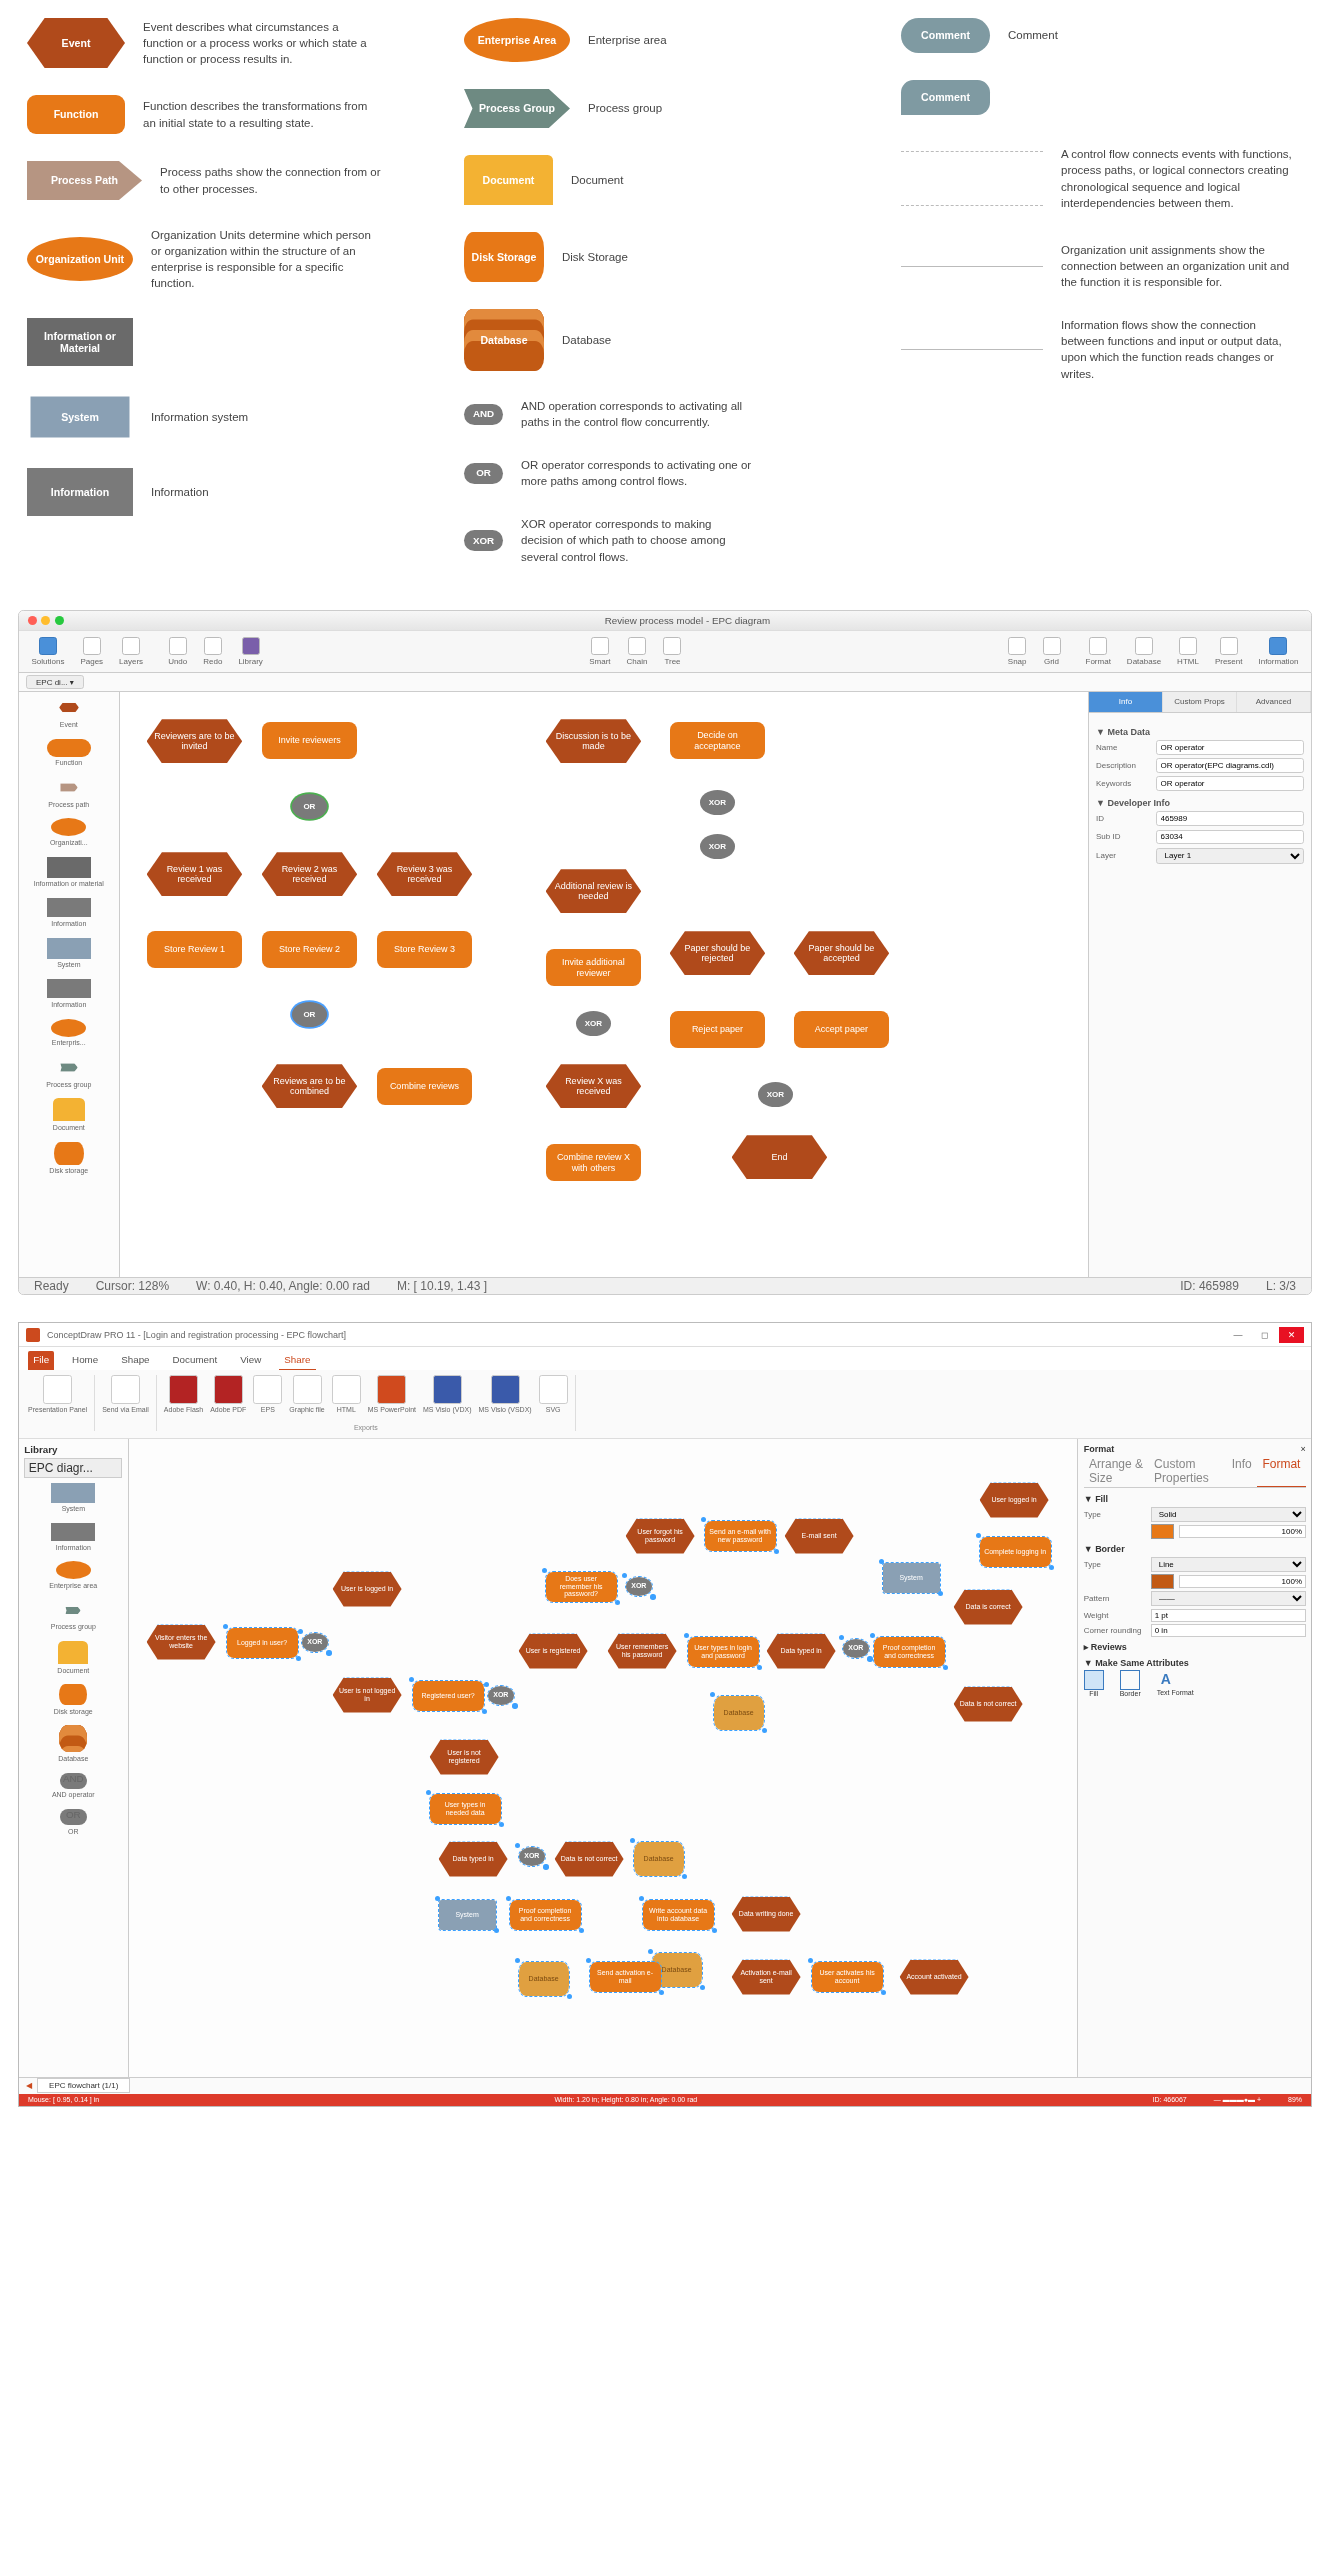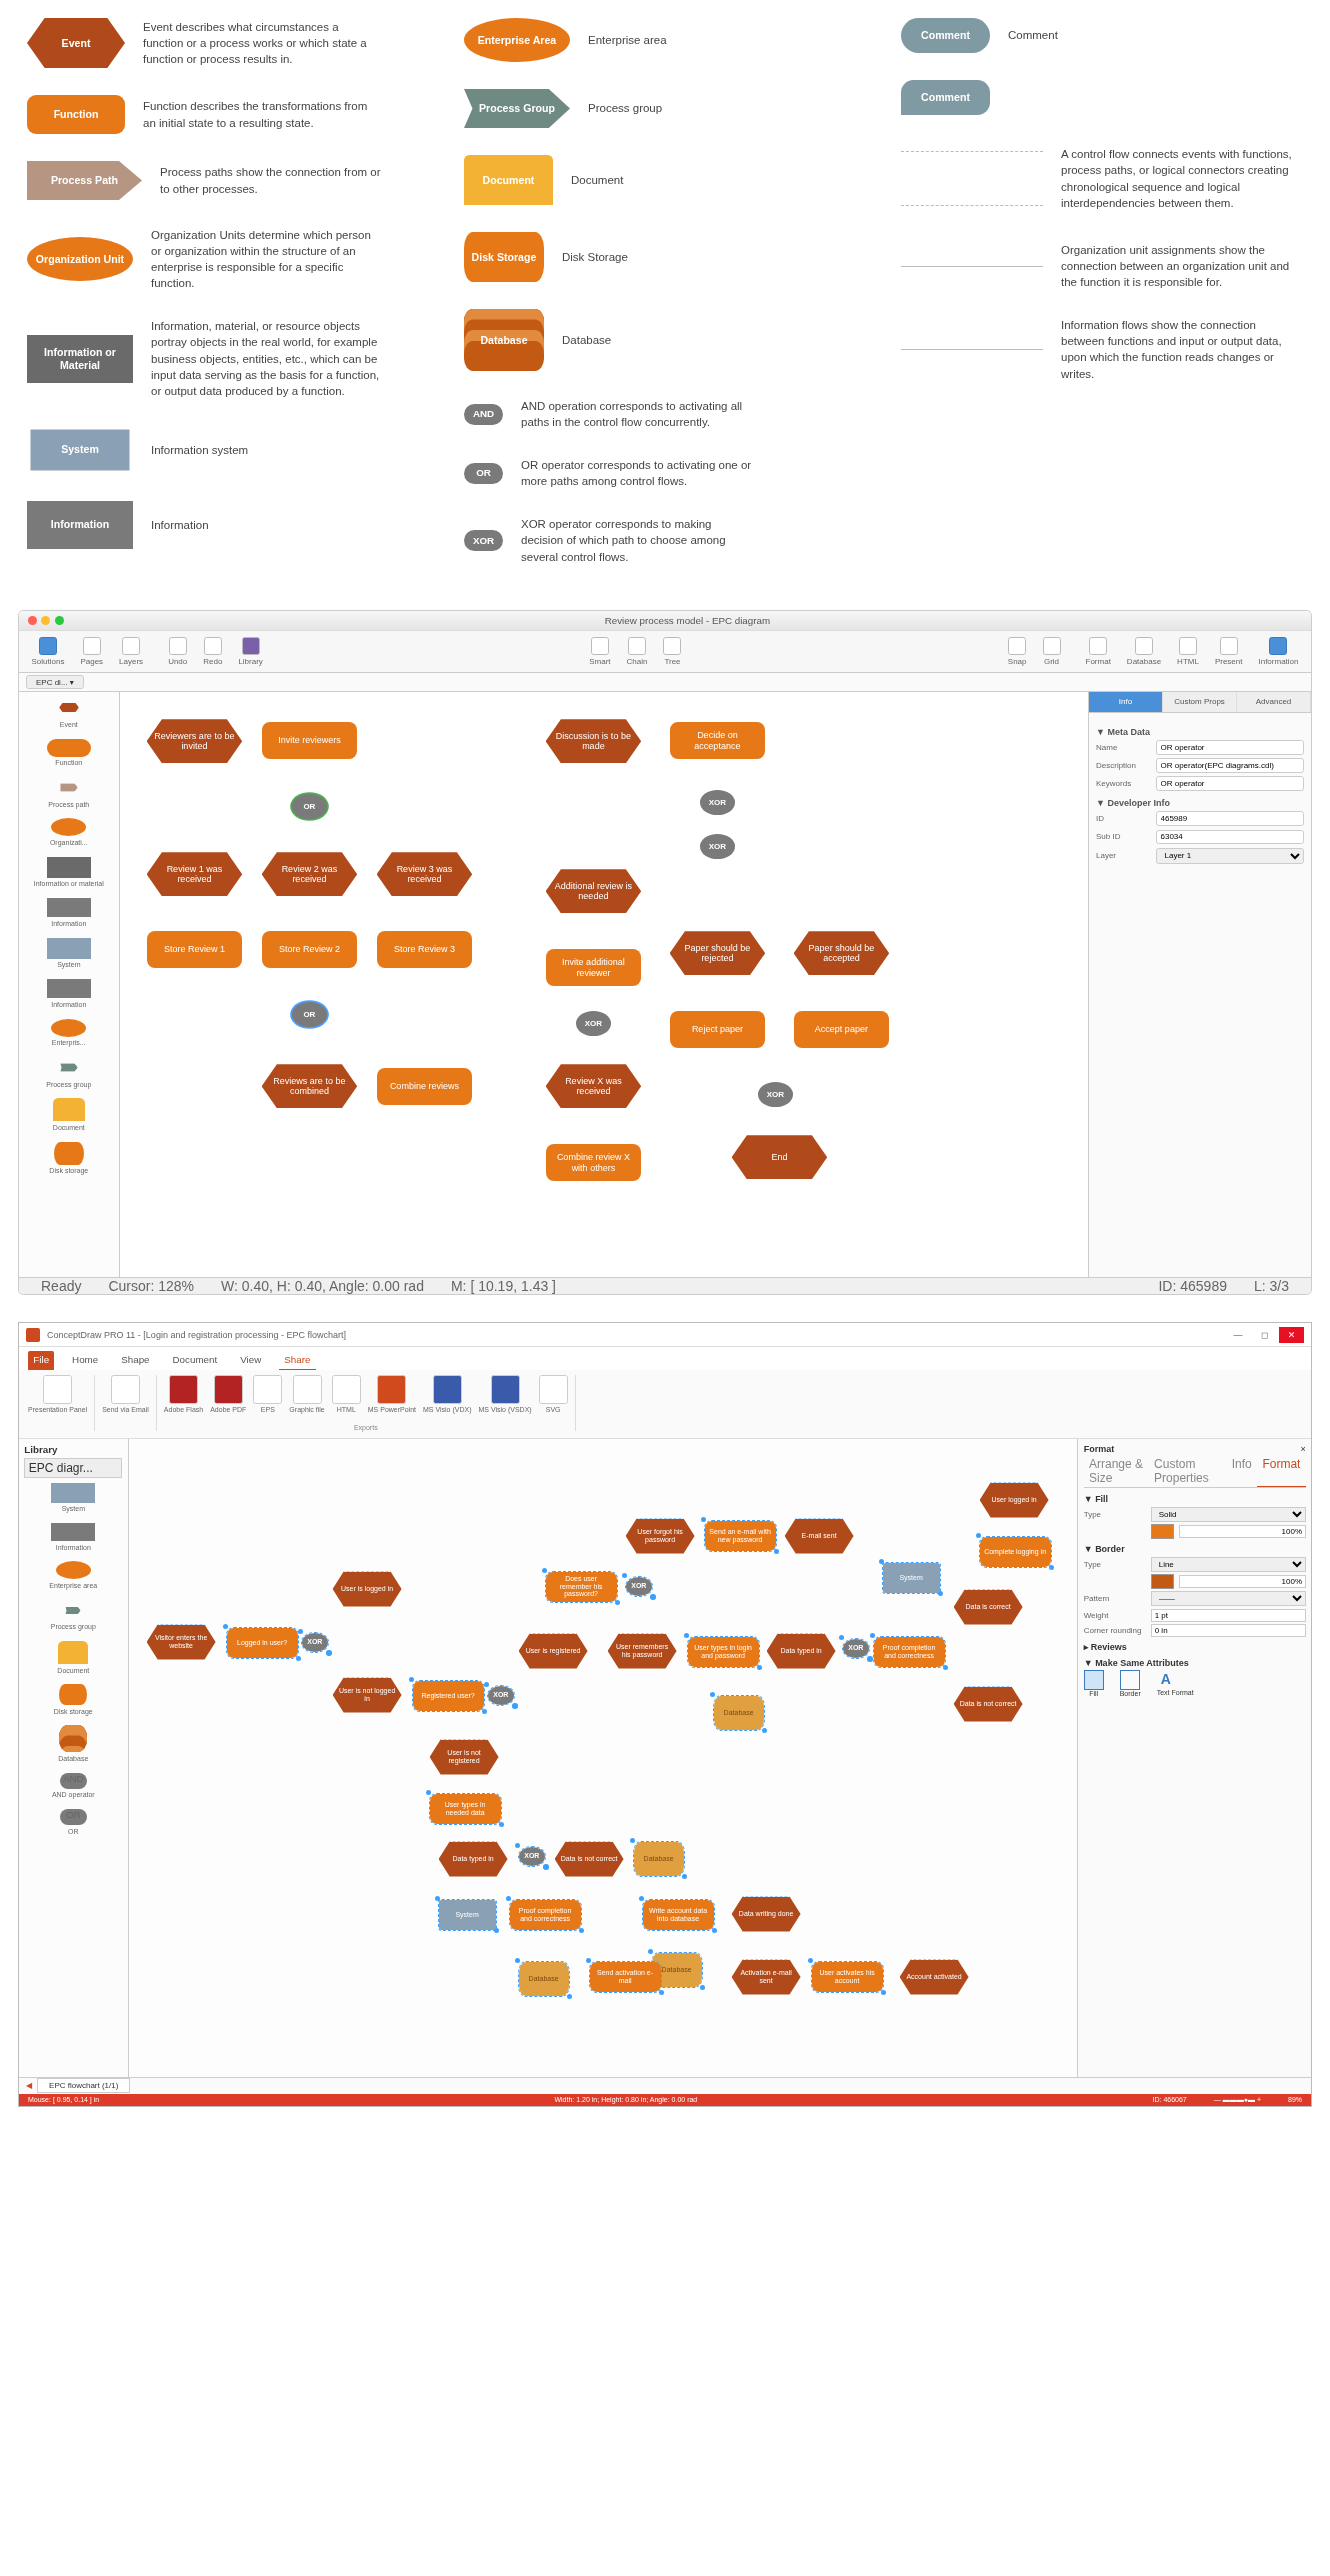--- a/index.html
+++ b/index.html
@@ -48,21 +48,21 @@
 .canvas{flex:1;background:#fff;position:relative;overflow:auto}
 .inspector{width:222px;border-left:0.9px solid #ccc;background:#fafafa;font-size:9px;color:#555}
 .insp-tabs{display:flex;height:19.5px;border-bottom:0.9px solid #ccc}
 .insp-tab{flex:1;display:flex;align-items:center;justify-content:center;border-right:0.9px solid #ddd;background:#eee;font-size:8px}
 .insp-tab.active{background:#4a90d9;color:#fff}
 .insp-body{padding:7px}
 .insp-sec{font-weight:bold;margin:7px 0 3.5px;font-size:9px}
 .insp-row{display:flex;gap:7px;margin:3.5px 0;align-items:center}
 .insp-row label{width:53px;font-size:8px;color:#666}
 .insp-row input,.insp-row select{flex:1;border:0.9px solid #ccc;border-radius:2.7px;padding:1.8px 3.5px;font-size:8px}
-.statusbar{height:16px;background:#f0f0f0;border-top:0.9px solid #ccc;display:flex;align-items:center;padding:0 22px;font-size:14px;color:#666;gap:27px}
+.statusbar{height:16px;background:#f0f0f0;border-top:0.9px solid #ccc;display:flex;align-items:center;padding:0 15px;font-size:12px;color:#666;gap:27px}
 
 .node{position:absolute;display:flex;align-items:center;justify-content:center;text-align:center;color:#fff;font-size:9px;font-weight:500;line-height:1.15;padding:0 5.3px}
 .node.hex{width:85px;height:44px;background:#b04a1b;clip-path:polygon(16% 0,84% 0,100% 50%,84% 100%,16% 100%,0 50%)}
 .node.fn{width:85px;height:37px;background:#e77817;border-radius:8px}
 .node.op{width:25px;height:25px;border-radius:50%;background:#7a7a7a;font-size:8px;font-weight:bold}
 .green-dot-ring{box-shadow:0 0 0 1.8px #4caf50}
 .blue-dot-ring{box-shadow:0 0 0 1.8px #4aa0ff}
 
 .app2{border:0.9px solid #bbb;margin:0 18px 18px;background:#fff}
 .wintitle{height:23px;background:#fff;display:flex;align-items:center;padding:0 7px;border-bottom:0.9px solid #ddd}
@@ -116,21 +116,20 @@
   <div class="lrow">
           <div class="shape arrowR">Process Path</div>
           <div class="ltext">Process paths show the connection from or to other processes.</div>
         </div>
   <div class="lrow">
           <div class="shape ellipse" style="background:#e77817">Organization Unit</div>
           <div class="ltext">Organization Units determine which person or organization within the structure of an enterprise is responsible for a specific function.</div>
         </div>
   <div class="lrow">
           <div class="shape rect grey">Information or Material</div>
-          <div class="ltext">Information, material, or resource objects portray objects in the real world, for example business objects, entities, etc., which can be input data serving as the basis for a function, or output data produced by a function.</div>
         </div>
   <div class="lrow">
           <div class="shape rect bluegrey" style="box-shadow:inset 0 0 0 3.5px #fff,inset 0 0 0 6.2px #8aa0b4">System</div>
           <div class="ltext">Information system</div>
         </div>
   <div class="lrow">
           <div class="shape rect" style="background:#7a7a7a">Information</div>
           <div class="ltext">Information</div>
         </div>
  </div>

